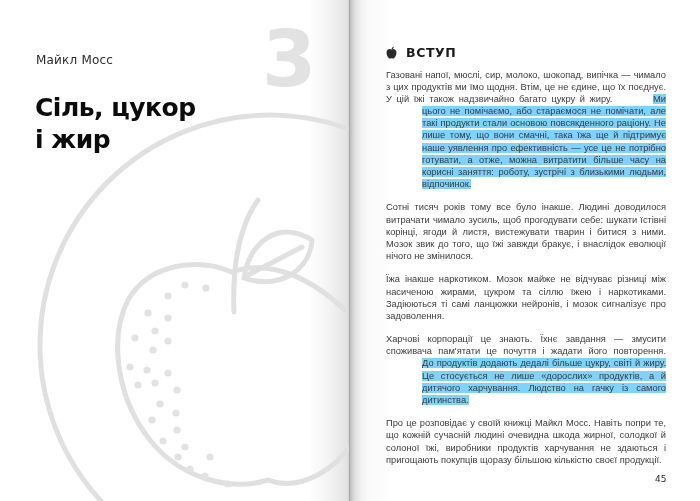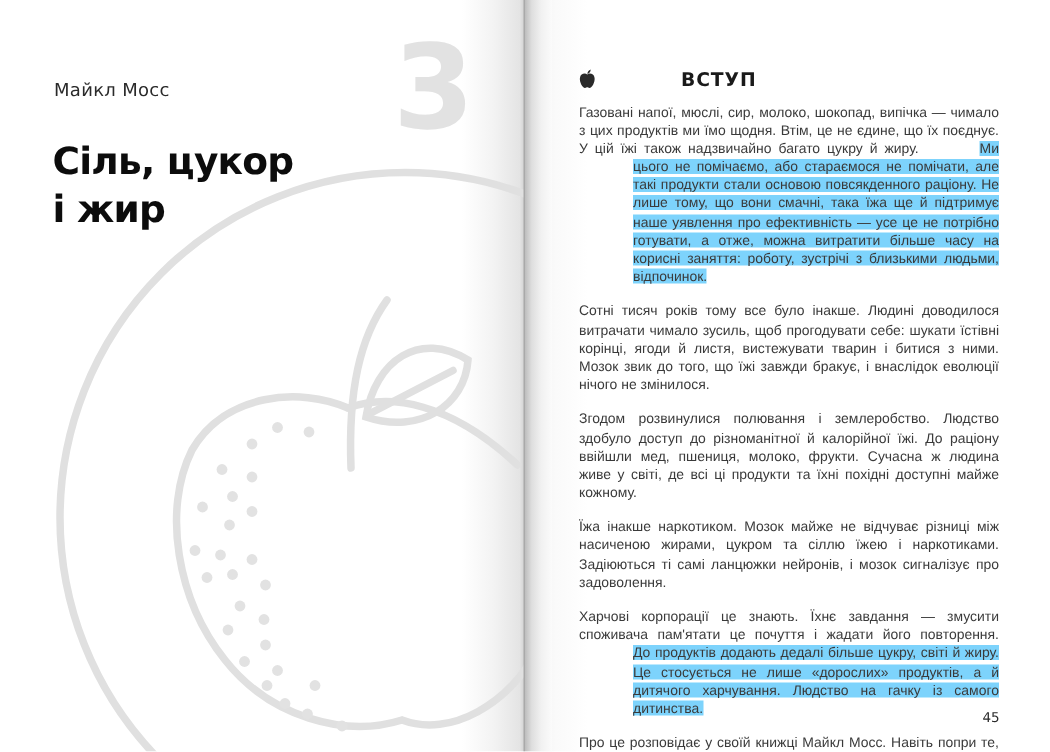--- a/index.html
+++ b/index.html
@@ -56,21 +56,21 @@
     position: absolute; left: 350px; top: 0; width: 350px; height: 501px;
     background: linear-gradient(to right, #f0f0f0 0%, #fafafa 6%, #ffffff 12%, #ffffff 100%);
   }
   .section-head {
     position: absolute; left: 386px; top: 45px;
     display: flex; align-items: center; gap: 9px;
   }
   .section-head .apple-icon { width: 11px; height: 13px; }
   .section-head .label {
     font-family: "DejaVu Sans", sans-serif; font-weight: bold;
-    font-size: 12.5px; color: #1a1a1a; letter-spacing: 0.6px; margin-left: 48px;
+    font-size: 12.5px; color: #1a1a1a; letter-spacing: 0.6px;
   }
   .body-text {
     position: absolute; left: 386px; top: 69px; width: 280px;
     font-family: "Liberation Sans", sans-serif;
     font-size: 9.3px; line-height: 12.1px; color: #3a3a3a;
     text-align: justify;
   }
   .body-text p { margin: 0 0 11.5px 0; }
   .hl { background: #7dd3fc; box-decoration-break: clone; margin-left: 36px; -webkit-box-decoration-break: clone; }
   .page-number {
@@ -144,21 +144,20 @@
     <svg class="apple-icon" viewBox="0 0 11 13">
       <path d="M5.5 3.6 C 4.2 2.6, 1 2.8, 0.6 6 C 0.3 9, 2.4 12.6, 4 12.6 C 4.8 12.6, 5 12.2, 5.5 12.2 C 6 12.2, 6.2 12.6, 7 12.6 C 8.6 12.6, 10.7 9, 10.4 6 C 10 2.8, 6.8 2.6, 5.5 3.6 Z" fill="#2a2a2a"></path>
       <path d="M5.6 3.4 C 5.6 2, 6.4 0.8, 7.8 0.4 C 7.8 1.8, 7 3, 5.6 3.4 Z" fill="#2a2a2a"></path>
     </svg>
     <span class="label">ВСТУП</span>
   </div>
 
   <div class="body-text">
     <p><span>Газовані напої, мюслі, сир, молоко, шокопад, випічка — чимало з цих продуктів ми їмо щодня. Втім, це не єдине, що їх поєднує. У цій їжі також надзвичайно багато цукру й жиру. </span><span class="hl">Ми цього не помічаємо, або стараємося не помічати, але такі продукти стали основою повсякденного раціону. Не лише тому, що вони смачні, така їжа ще й підтримує наше уявлення про ефективність — усе це не потрібно готувати, а отже, можна витратити більше часу на корисні заняття: роботу, зустрічі з близькими людьми, відпочинок.</span></p>
     <p>Сотні тисяч років тому все було інакше. Людині доводилося витрачати чимало зусиль, щоб прогодувати себе: шукати їстівні корінці, ягоди й листя, вистежувати тварин і битися з ними. Мозок звик до того, що їжі завжди бракує, і внаслідок еволюції нічого не змінилося.</p>
-    <p>Згодом розвинулися полювання і землеробство. Людство здобуло доступ до різноманітної й калорійної їжі. До раціону ввійшли мед, пшениця, молоко, фрукти. Сучасна ж людина живе у світі, де всі ці продукти та їхні похідні доступні майже кожному.</p>
     <p>Їжа інакше наркотиком. Мозок майже не відчуває різниці між насиченою жирами, цукром та сіллю їжею і наркотиками. Задіюються ті самі ланцюжки нейронів, і мозок сигналізує про задоволення.</p>
     <p><span>Харчові корпорації це знають. Їхнє завдання — змусити споживача пам'ятати це почуття і жадати його повторення. </span><span class="hl">До продуктів додають дедалі більше цукру, світі й жиру. Це стосується не лише «дорослих» продуктів, а й дитячого харчування. Людство на гачку із самого дитинства.</span></p>
     <p>Про це розповідає у своїй книжці Майкл Мосс. Навіть попри те, що кожній сучасній людині очевидна шкода жирної, солодкої й солоної їжі, виробники продуктів харчування не здаються і пригощають покупців щоразу більшою кількістю своєї продукції.</p>
 
   </div>
 
   <div class="page-number">45</div>
 </div>
 
 </body></html>

